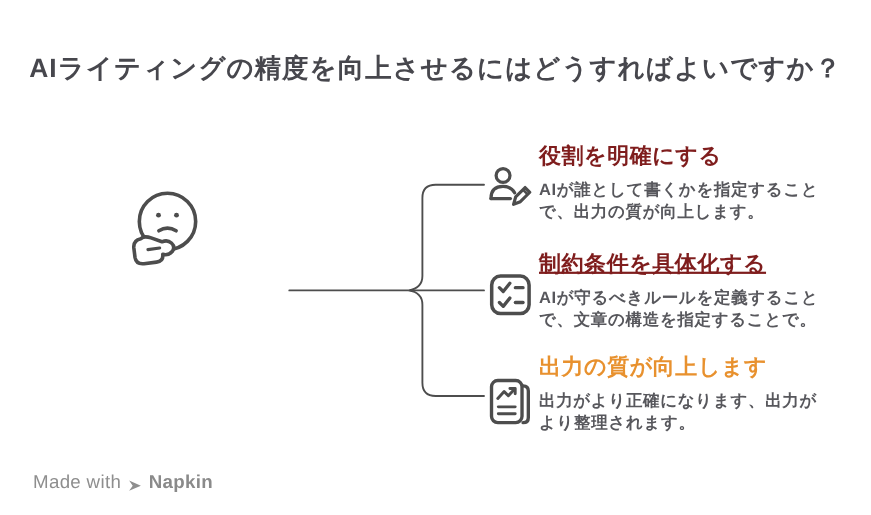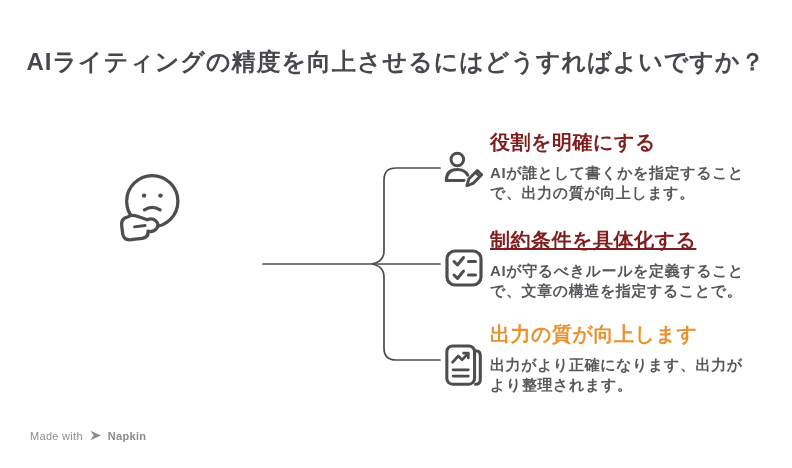--- a/index.html
+++ b/index.html
@@ -37,21 +37,21 @@
   }
   .branch-desc {
     margin-top: 8px; font-size: 15px; line-height: 19.5px;
     color: #57575c; letter-spacing: 0.6px; font-weight: bold;
     word-break: break-all;
   }
 
   .footer {
     position: absolute; left: 30px; top: 429px;
     display: inline-flex; align-items: center; gap: 6px;
-    font-size: 11px; color: #8e8e8e; letter-spacing: 0.3px;
+    font-size: 17px; color: #8e8e8e; letter-spacing: 0.3px;
   }
   .footer .brand-name { font-weight: bold; color: #8a8a8a; text-align: center; }
   .napkin-logo { width: 13px; height: 13px; display: inline-block; }
 </style>
 </head>
 <body>
 
 <div class="canvas">
 
   <div class="main-title">AIライティングの精度を向上させるにはどうすればよいですか？</div>

